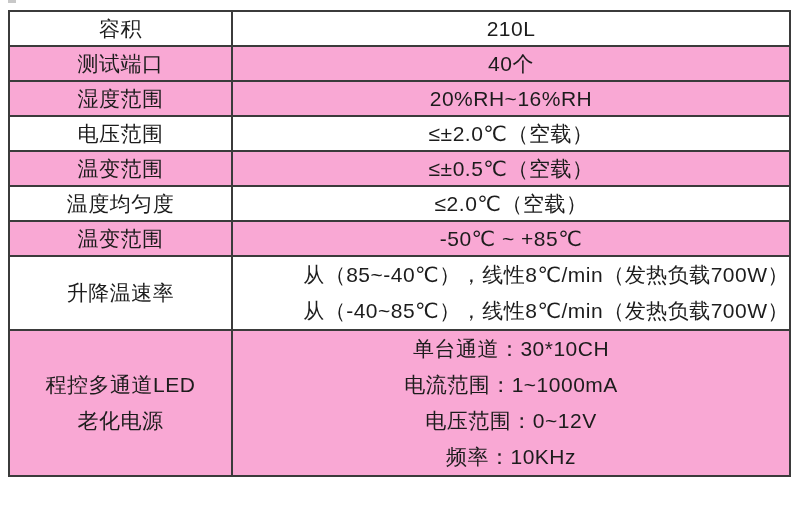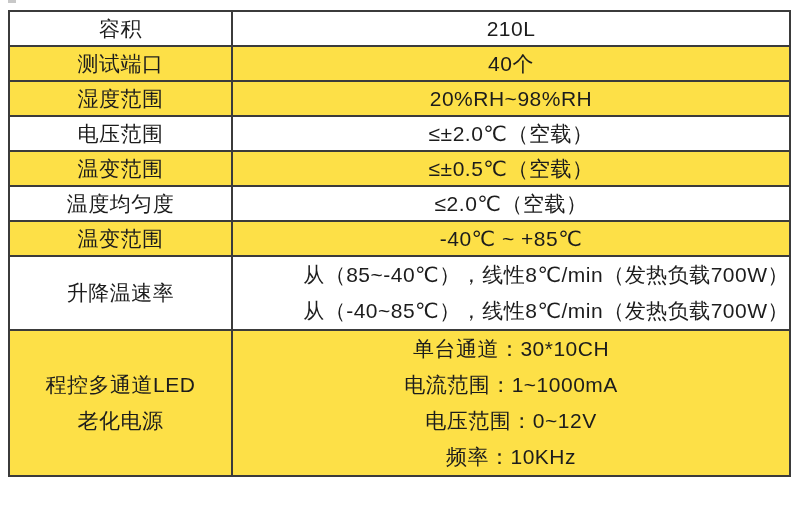--- a/index.html
+++ b/index.html
@@ -36,21 +36,21 @@
     padding: 0;
     letter-spacing: 0.5px;
   }
   td.label-cell {
     width: 221px;
     line-height: 30px;
   }
   tr.row-std  { height: 35px; }
   tr.row-dbl  { height: 68px; }
   tr.row-tall { height: 145px; }
-  tr.shaded td { background: #fde047; }
+  tr.shaded td { background: #f9a8d4; }
   td.value-left {
     text-align: right;
     padding-left: 6px;
   }
   td .line { line-height: 36px; }
   .artifact-mark {
     position: absolute;
     left: 8px;
     top: 0;
     width: 8px;
@@ -68,37 +68,37 @@
         <tr class="row-std">
           <td class="label-cell">容积</td>
           <td class="value-cell">210L</td>
         </tr>
         <tr class="row-std shaded">
           <td class="label-cell">测试端口</td>
           <td class="value-cell">40个</td>
         </tr>
         <tr class="row-std shaded">
           <td class="label-cell">湿度范围</td>
-          <td class="value-cell">20%RH~98%RH</td>
+          <td class="value-cell">20%RH~16%RH</td>
         </tr>
         <tr class="row-std">
           <td class="label-cell">电压范围</td>
           <td class="value-cell">≤±2.0℃（空载）</td>
         </tr>
         <tr class="row-std shaded">
           <td class="label-cell">温变范围</td>
           <td class="value-cell">≤±0.5℃（空载）</td>
         </tr>
         <tr class="row-std">
           <td class="label-cell">温度均匀度</td>
           <td class="value-cell">≤2.0℃（空载）</td>
         </tr>
         <tr class="row-std shaded">
           <td class="label-cell">温变范围</td>
-          <td class="value-cell">-40℃ ~ +85℃</td>
+          <td class="value-cell">-50℃ ~ +85℃</td>
         </tr>
         <tr class="row-dbl">
           <td class="label-cell">升降温速率</td>
           <td class="value-cell value-left">
             <div class="line">从（85~-40℃），线性8℃/min（发热负载700W）</div>
             <div class="line">从（-40~85℃），线性8℃/min（发热负载700W）</div>
           </td>
         </tr>
         <tr class="row-tall shaded">
           <td class="label-cell">

